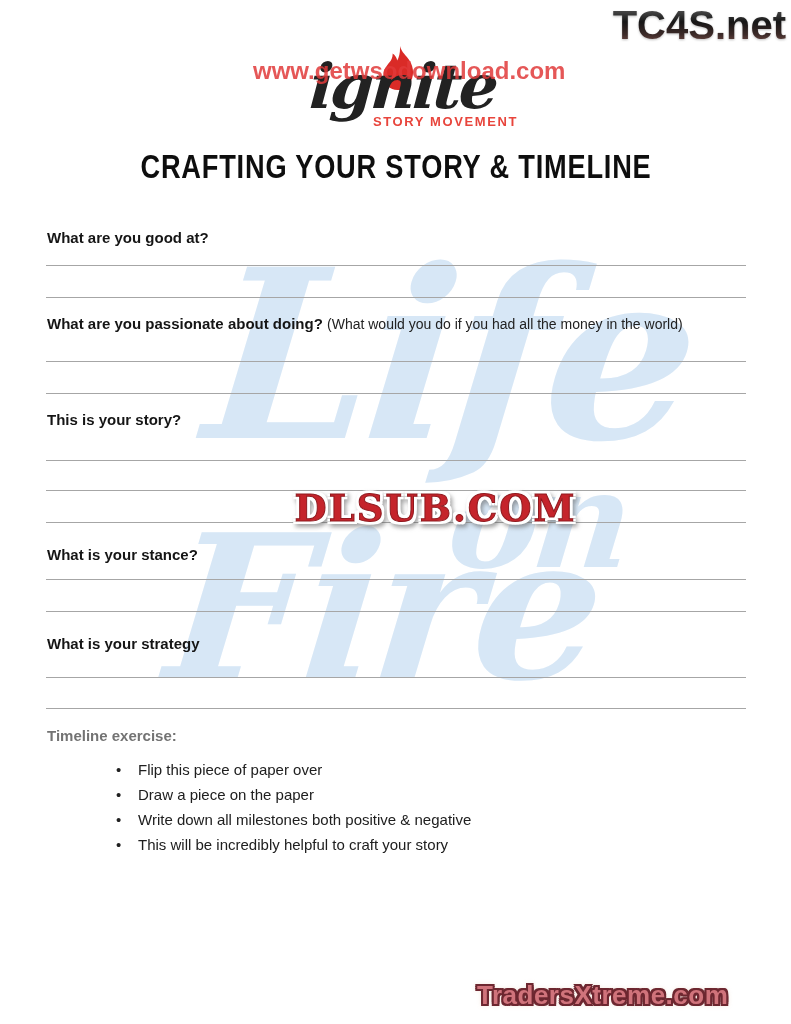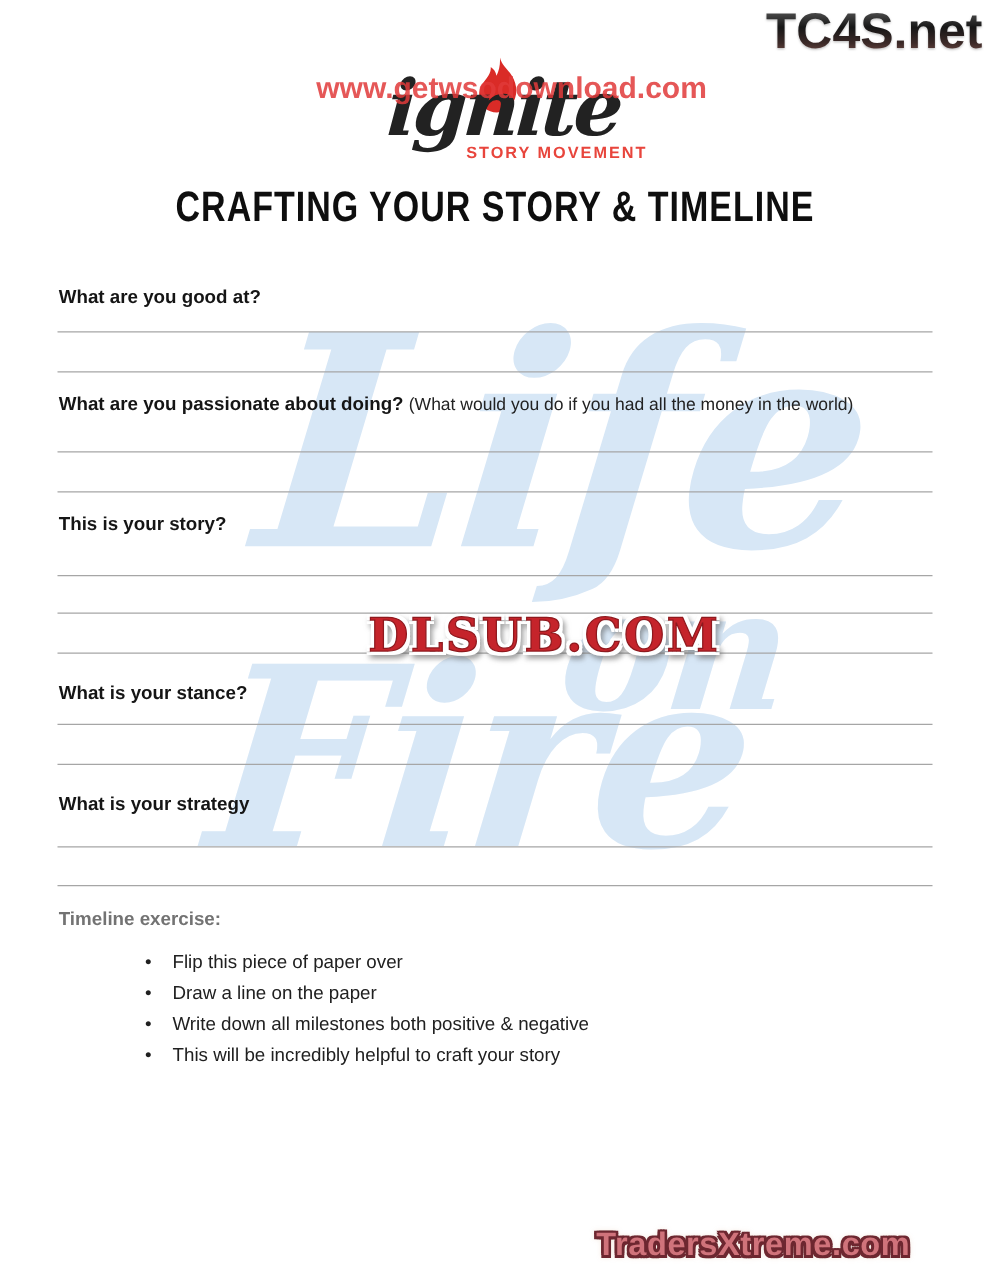--- a/index.html
+++ b/index.html
@@ -128,21 +128,21 @@
   <div class="rule" style="top:579px"></div>
   <div class="rule" style="top:611px"></div>
   <div class="rule" style="top:677px"></div>
   <div class="rule" style="top:708px"></div>
 
   <div class="tl-head">Timeline exercise:</div>
   <div class="bullet-item" style="top:761px">
     <span class="dot">•</span><span>Flip this piece of paper over</span>
   </div>
   <div class="bullet-item" style="top:786px">
-    <span class="dot">•</span><span>Draw a line on the paper</span>
+    <span class="dot">•</span><span>Draw a piece on the paper</span>
   </div>
   <div class="bullet-item" style="top:836px">
     <span class="dot">•</span><span>This will be incredibly helpful to craft your story</span>
   </div>
   <div class="bullet-item" style="top:811px">
     <span class="dot">•</span><span>Write down all milestones both positive &amp; negative</span>
   </div>
 
   <div class="dlsub">DLSUB.COM</div>
   <div class="tradersxtreme">TradersXtreme.com</div>

